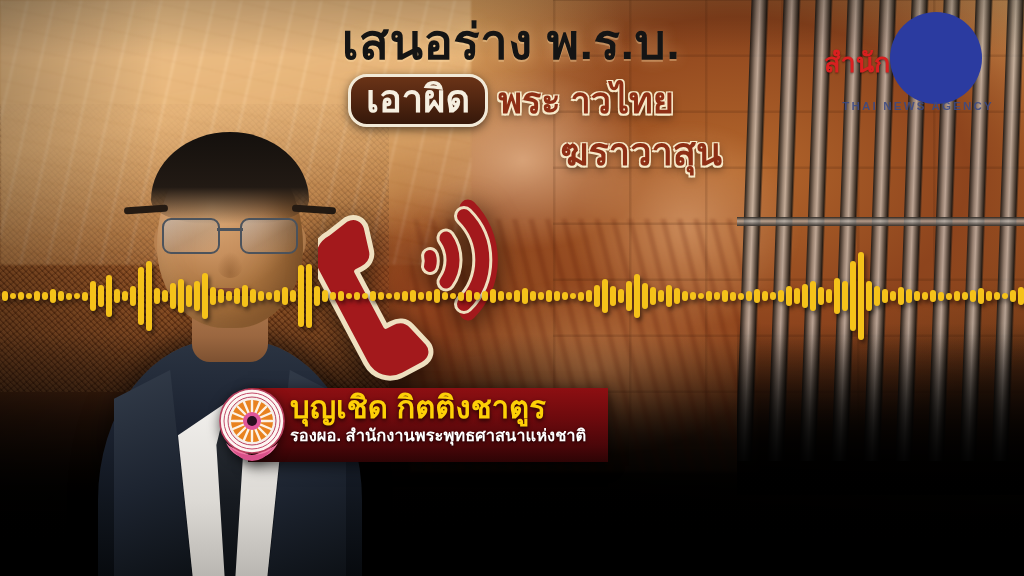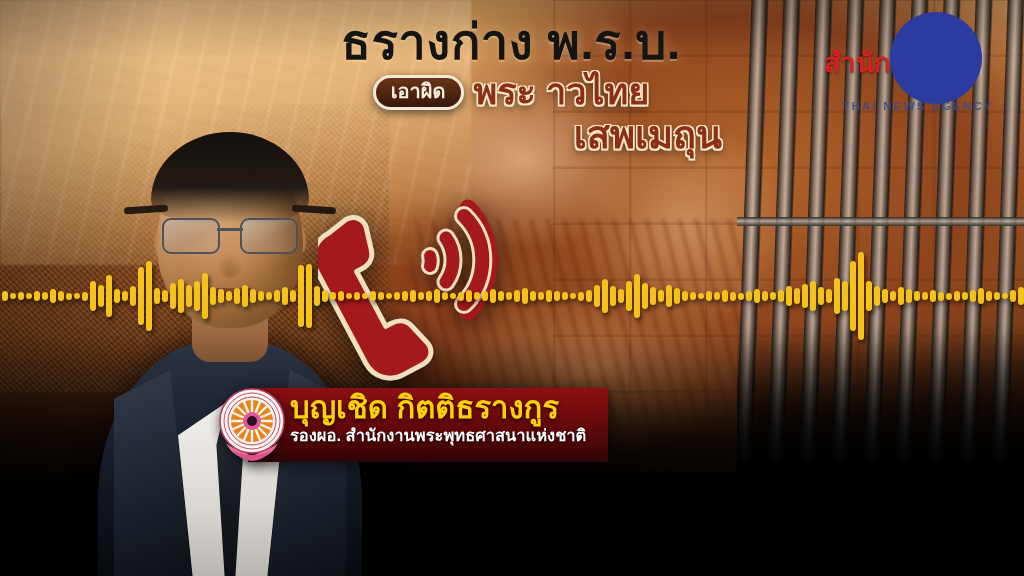--- a/index.html
+++ b/index.html
@@ -294,21 +294,21 @@
     gap: 10px;
     margin-top: 7px;
   }
   .hl-badge {
     display: inline-block;
     padding: 3px 15px 6px;
     background: linear-gradient(180deg, #6a3317 0%, #4e2410 55%, #35180a 100%);
     border: 3px solid #f2ead8;
     border-radius: 19px;
     color: #f6efe0;
-    font-size: 20px;
+    font-size: 38px;
     font-weight: 700;
     line-height: 1;
     box-shadow: 0 3px 10px rgba(0,0,0,.55);
     white-space: nowrap;
   }
   .hl-line2b {
     font-size: 36px;
     font-weight: 700;
     color: #8d2f16;
     text-shadow:
@@ -493,27 +493,27 @@
     <div class="p-glasses">
       <div class="p-lens l"></div>
       <div class="p-lens r"></div>
       <div class="p-bridge"></div>
     </div>
     <div class="p-nose"></div>
     <div class="p-mouth"></div>
   </div>
 
   <div class="headline">
-    <div class="hl-line1">ธรางก่าง พ.ร.บ.</div>
+    <div class="hl-line1">เสนอร่าง พ.ร.บ.</div>
     <div class="hl-row2">
       <span class="hl-badge">เอาผิด</span>
       <span class="hl-line2b">พระ าวไทย</span>
     </div>
     <div class="hl-line3">
-      <span>เสพเมถุน</span>
+      <span>ฆราวาสุน</span>
     </div>
   </div>
 
   <div class="phone-icon">
     <svg viewBox="0 0 186 196" width="186" height="196" xmlns="http://www.w3.org/2000/svg">
       <g fill="none" stroke="#efe0c0" stroke-width="4">
         <path d="M150 22 a74 74 0 0 1 0 104" stroke="#a3191c" stroke-width="17" stroke-linecap="round"></path>
         <path d="M150 22 a74 74 0 0 1 0 104" stroke="#efe0c0" stroke-width="3.5" fill="none" opacity="0.0"></path>
       </g>
       <g>
@@ -671,21 +671,21 @@
       <div class="wf-bar" style="height: 10px; background: rgb(245, 194, 26);"></div>
       <div class="wf-bar" style="height: 8px; background: rgb(245, 194, 26);"></div>
       <div class="wf-bar" style="height: 6px; background: rgb(245, 194, 26);"></div>
       <div class="wf-bar" style="height: 12px; background: rgb(245, 194, 26);"></div>
       <div class="wf-bar" style="height: 18px; background: rgb(245, 194, 26);"></div>
     </div>
 
   <div class="name-banner">
     <div class="nb-bar"></div>
     <div class="nb-text">
-      <div class="nb-name">บุญเชิด กิตติธรางกูร</div>
+      <div class="nb-name">บุญเชิด กิตติงชาตูร</div>
       <div class="nb-sub">รองผอ. สำนักงานพระพุทธศาสนาแห่งชาติ</div>
     </div>
     <div class="nb-emblem">
       <svg viewBox="0 0 72 80" width="72" height="80" xmlns="http://www.w3.org/2000/svg">
         <g>
           <path d="M10 58 q8 16 26 16 q18 0 26 -16 q-6 6 -14 6 q-6 6 -12 6 q-6 0 -12 -6 q-8 0 -14 -6z" fill="#f27ca6"></path>
           <path d="M14 62 q10 14 22 14 q12 0 22 -14 q-8 8 -22 8 q-14 0 -22 -8z" fill="#d9518a"></path>
         </g>
         <circle cx="36" cy="36" r="32" fill="#fdf6f2" stroke="#b9415f" stroke-width="1.6"></circle>
         <circle cx="36" cy="36" r="28" fill="none" stroke="#c44a6a" stroke-width="1"></circle>

